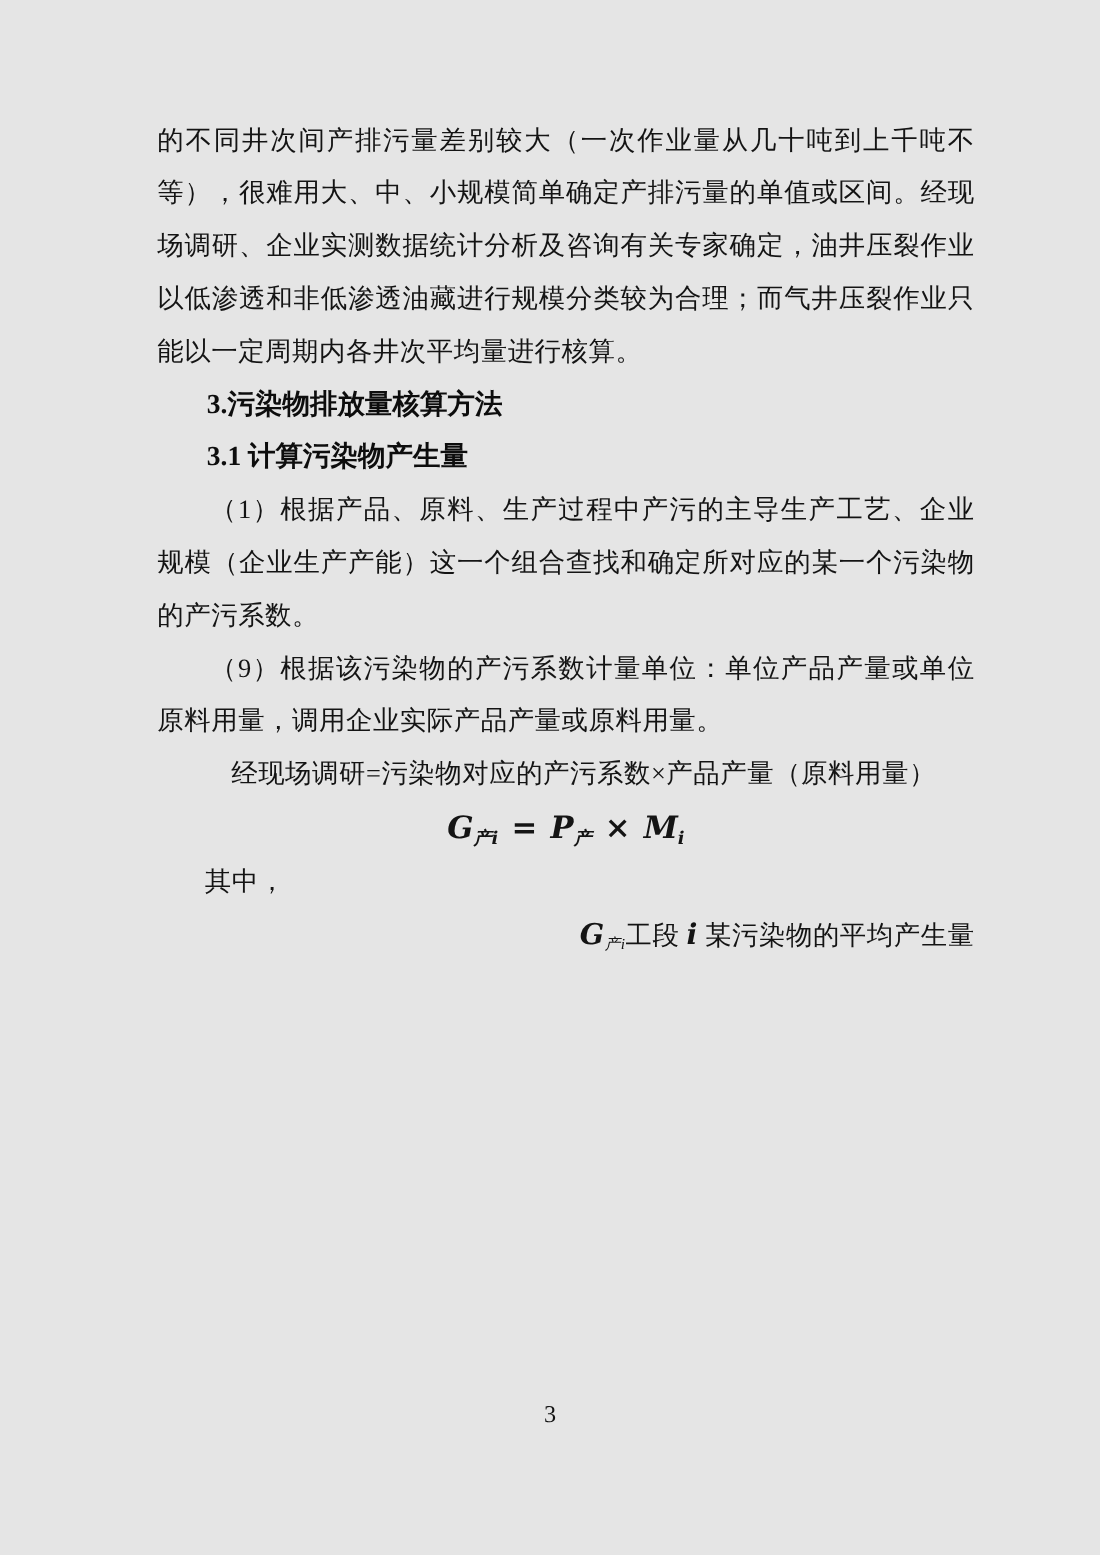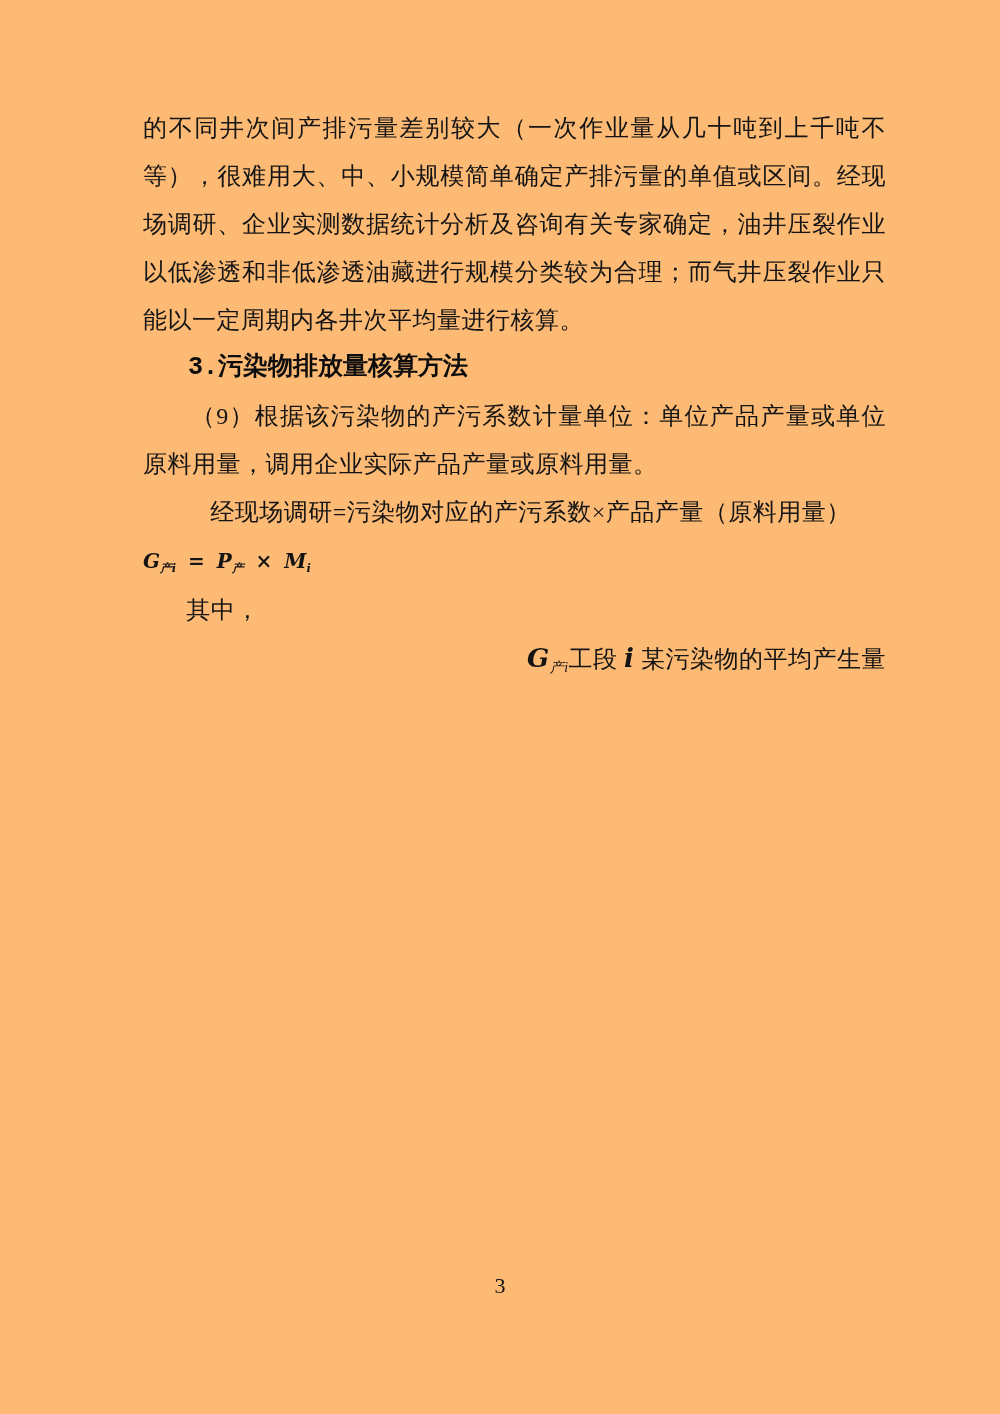--- a/index.html
+++ b/index.html
@@ -5,53 +5,54 @@
   html, body {
     margin: 0;
     padding: 0;
     background: #ffffff;
   }
   .page {
     position: relative;
     width: 1000px;
     height: 1414px;
     margin: 0 auto;
-    background: #fdba74;
+    background: #e5e5e5;
     color: #141414;
     box-sizing: border-box;
     padding: 104px 114px 0 143px;
     font-family: "Liberation Serif", "DejaVu Serif", serif;
     overflow: hidden;
   }
   .para {
     margin: 0;
     font-size: 24px;
     line-height: 48px;
     text-align: justify;
     letter-spacing: 0.5px;
   }
   .indent { text-indent: 2em; }
   .heading {
     margin: 0;
     font-size: 25px;
     line-height: 48px;
     font-weight: 700;
-    font-family: Liberation Mono, monospace;
+    font-family: Liberation Serif, serif;
     text-indent: 1.8em;
     color: #0d0d0d;
   }
   .formula-words {
     text-indent: 2.8em;
     text-align: left;
   }
   .formula {
     line-height: 50px;
+    text-align: center;
     font-family: "DejaVu Serif", "Liberation Serif", serif;
     font-style: italic;
-    font-size: 20px;
+    font-size: 28px;
     font-weight: 600;
   }
   .formula sub, .term sub {
     font-size: 0.58em;
     font-style: italic;
     line-height: 0;
     vertical-align: -0.35em;
   }
   .mop {
     margin: 0 12px;
@@ -83,21 +84,23 @@
 </head>
 <body>
 
 <div class="page">
 
   <p class="para">的不同井次间产排污量差别较大（一次作业量从几十吨到上千吨不等），很难用大、中、小规模简单确定产排污量的单值或区间。经现场调研、企业实测数据统计分析及咨询有关专家确定，油井压裂作业以低渗透和非低渗透油藏进行规模分类较为合理；而气井压裂作业只能以一定周期内各井次平均量进行核算。</p>
 
 
   <h2 class="heading">3.污染物排放量核算方法</h2>
 
+  <h3 class="heading">3.1 计算污染物产生量</h3>
 
+  <p class="para indent">（1）根据产品、原料、生产过程中产污的主导生产工艺、企业规模（企业生产产能）这一个组合查找和确定所对应的某一个污染物的产污系数。</p>
 
   <p class="para indent">（9）根据该污染物的产污系数计量单位：单位产品产量或单位原料用量，调用企业实际产品产量或原料用量。</p>
 
 
 
   <p class="para formula-words">经现场调研=污染物对应的产污系数×产品产量（原料用量）</p>
 
   <div class="formula">
     <span class="mvar">G</span><sub>产i</sub><span class="mop">=</span><span class="mvar">P</span><sub>产</sub><span class="mop">×</span><span class="mvar">M</span><sub>i</sub>
   </div>

